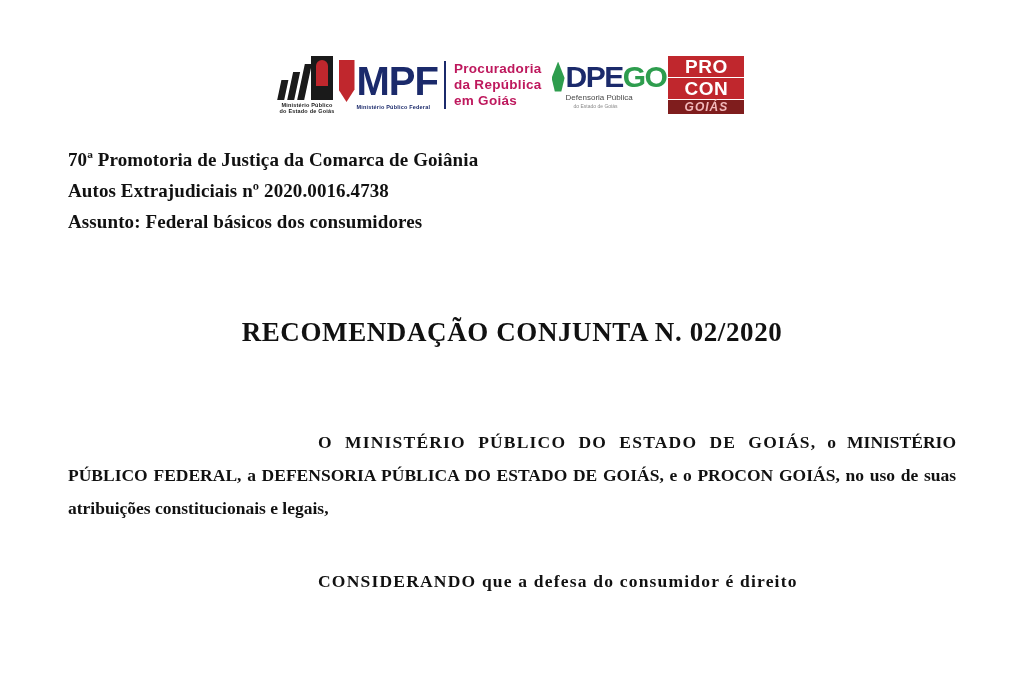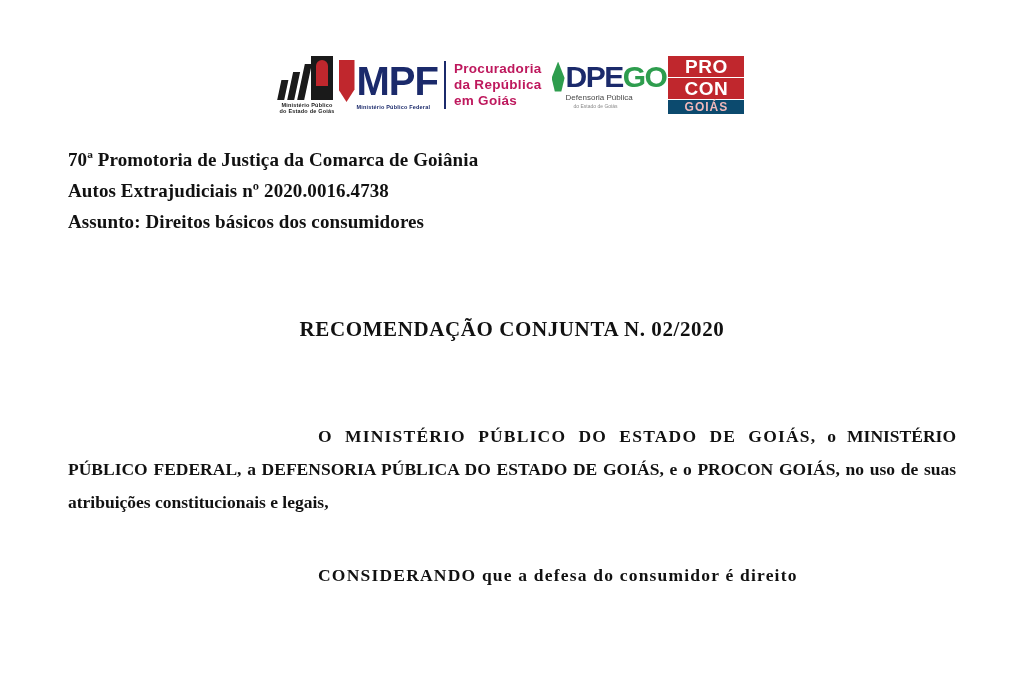--- a/index.html
+++ b/index.html
@@ -204,29 +204,30 @@
     color: #ffffff;
     font-family: "Liberation Sans", sans-serif;
     font-weight: bold;
     font-size: 19px;
     line-height: 21px;
     text-align: center;
     letter-spacing: 0.5px;
   }
   .procon .cn { margin-top: 1px; }
   .procon .goias {
-    background: #0c4a6e;
+    background: #7f1d1d;
     color: #f2b8ba;
     font-family: "Liberation Sans", sans-serif;
     font-weight: bold;
     font-size: 12px;
     line-height: 14px;
     text-align: center;
     margin-top: 1px;
     letter-spacing: 1px;
+    font-style: italic;
   }
 
   
   .doc {
     position: absolute;
     top: 144px;
     left: 68px;
     width: 888px;
   }
   .meta-line {
@@ -235,21 +236,21 @@
     font-weight: bold;
     line-height: 31px;
     color: #111111;
     letter-spacing: 0.1px;
   }
 
   .doc-title {
     margin-top: 80px;
     text-align: center;
     font-family: "Liberation Serif", serif;
-    font-size: 21px;
+    font-size: 27px;
     font-weight: bold;
     letter-spacing: 0.6px;
     color: #111111;
   }
 
   .para {
     margin-top: 78px;
     font-family: "Liberation Serif", serif;
     font-size: 17.5px;
     font-weight: bold;
@@ -323,21 +324,21 @@
         <div class="goias">GOIÁS</div>
       </div>
 
     </div>
   </div>
 
   <div class="doc">
 
     <div class="meta-line">70ª Promotoria de Justiça da Comarca de Goiânia</div>
     <div class="meta-line">Autos Extrajudiciais nº 2020.0016.4738</div>
-    <div class="meta-line">Assunto: Direitos básicos dos consumidores</div>
+    <div class="meta-line">Assunto: Federal básicos dos consumidores</div>
 
     <div class="doc-title">RECOMENDAÇÃO CONJUNTA N. 02/2020</div>
 
     <div class="para">
       <span class="indent"></span><span class="spaced">O MINISTÉRIO PÚBLICO DO ESTADO DE GOIÁS,</span><span> o MINISTÉRIO PÚBLICO FEDERAL, a DEFENSORIA PÚBLICA DO ESTADO DE GOIÁS, e o PROCON GOIÁS, no uso de suas atribuições constitucionais e legais,</span>
     </div>
 
     <div class="para para-2">
       <span class="indent"></span><span class="spaced">CONSIDERANDO</span><span class="spaced"> que a defesa do consumidor é direito</span>
     </div>

